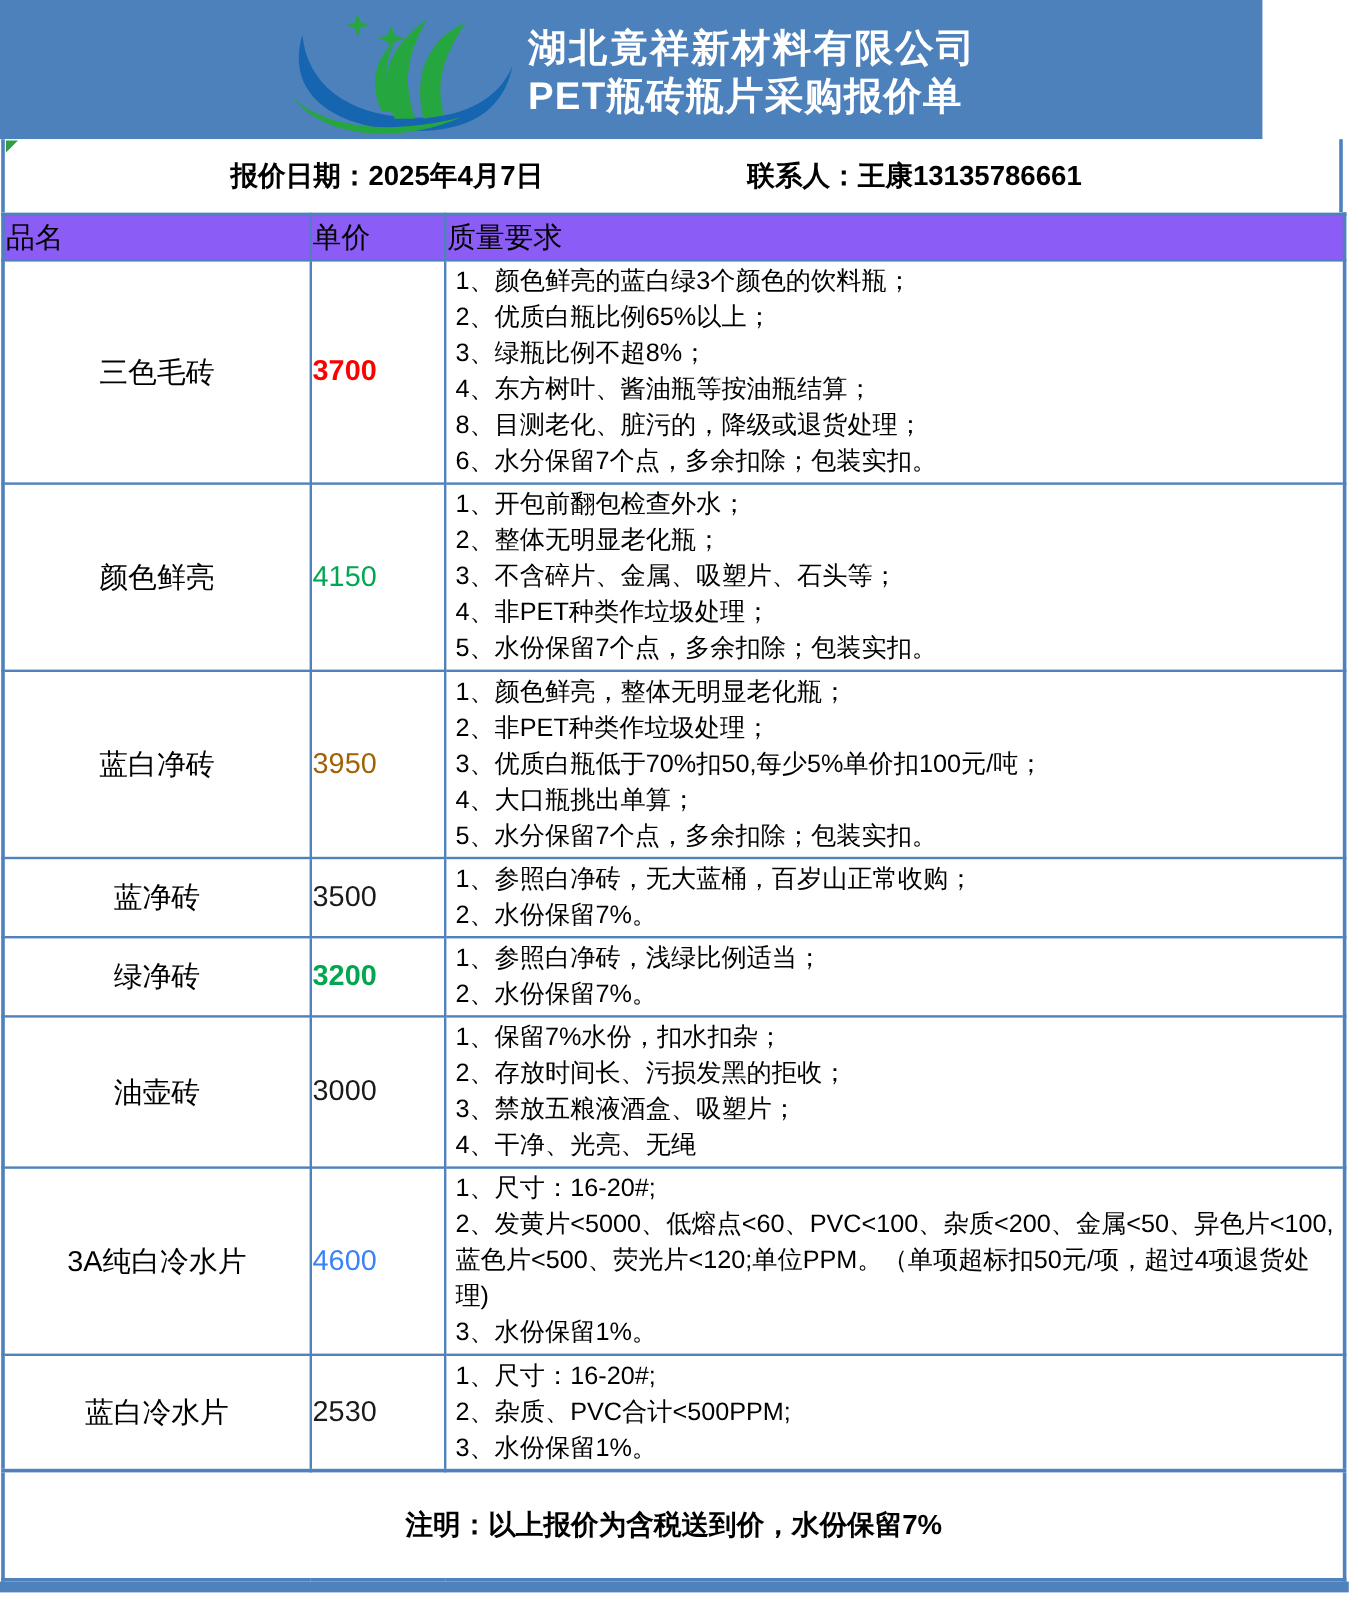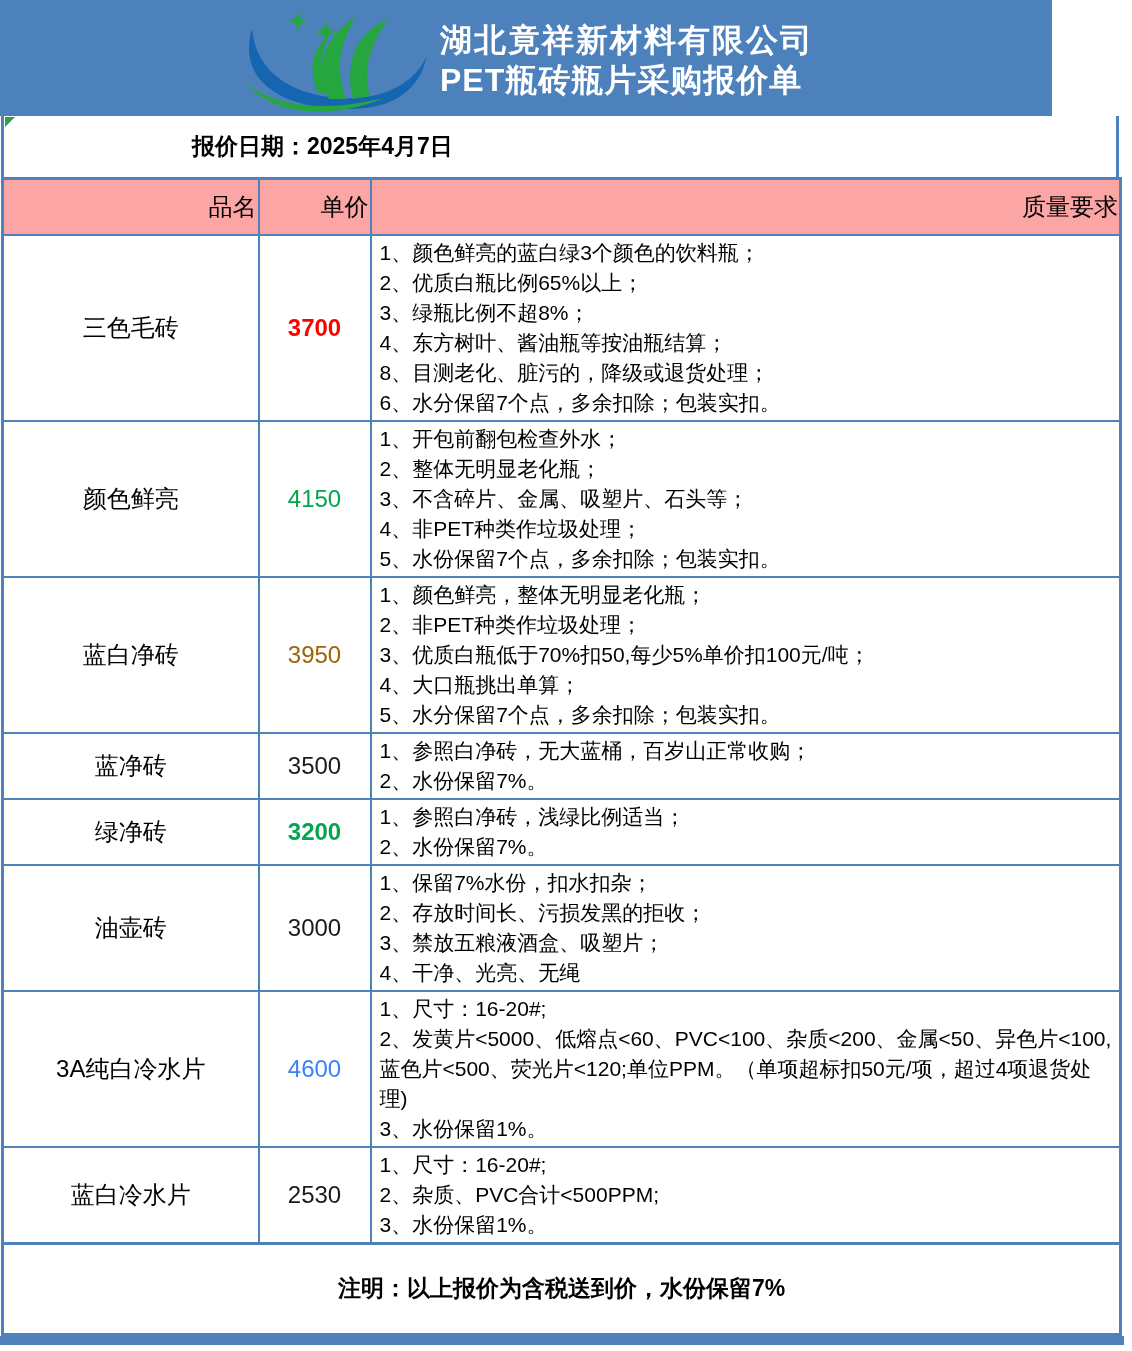--- a/index.html
+++ b/index.html
@@ -23,25 +23,25 @@
   .corner-flag { position:absolute; top:1px; left:1px; width:0; height:0;
                  border-top:10px solid #2f9e44; border-right:10px solid transparent; }
   .info-date { margin-left:188px; }
   .info-contact { margin-left:170px; }
 
   table.price { border-collapse:collapse; width:1118px; table-layout:fixed;
                 border:3px solid #4f81bd; }
   table.price th, table.price td { border:2px solid #4f81bd; box-sizing:border-box; }
   col.c1 { width:256px; } col.c2 { width:112px; } col.c3 { width:750px; }
 
-  thead th { background:#fca5a5; height:56px; font-weight:normal; font-size:24px;
-             text-align:right; vertical-align:middle; }
+  thead th { background:#8b5cf6; height:38px; font-weight:normal; font-size:24px;
+             text-align:left; vertical-align:middle; }
 
   td.c-name { text-align:center; vertical-align:middle; font-size:24px; background:#fff; }
-  td.c-price { text-align:center; vertical-align:middle; font-size:24px; background:#fff;border-radius:27px; }
+  td.c-price { text-align:left; vertical-align:middle; font-size:24px; background:#fff;border-radius:27px; }
   td.c-req { vertical-align:middle; text-align:left; font-size:21px; line-height:30px;
              padding:2px 6px 2px 8px; background:#fff; }
   .req-line { white-space:normal; }
 
   tfoot td { height:91px; text-align:center; vertical-align:middle; font-weight:bold;
              font-size:23px; border-top:3px solid #4f81bd !important; background:#fff; }
 
   .bottom-bar { margin-left:-5px; width:1128px; height:9px; background:#4f81bd; }
 </style>
 </head>
@@ -68,20 +68,21 @@
       <div class="t1">湖北竟祥新材料有限公司</div>
       <div class="t2">PET瓶砖瓶片采购报价单</div>
     </div>
   </header>
 
   <div class="sheet">
 
     <div class="info-row">
       <span class="corner-flag"></span>
       <span class="info-date">报价日期：2025年4月7日</span>
+      <span class="info-contact">联系人：王康13135786661</span>
     </div>
 
     <table class="price">
       <colgroup>
           <col class="c1">
           <col class="c2">
           <col class="c3">
         </colgroup>
       <thead>
         <tr>

